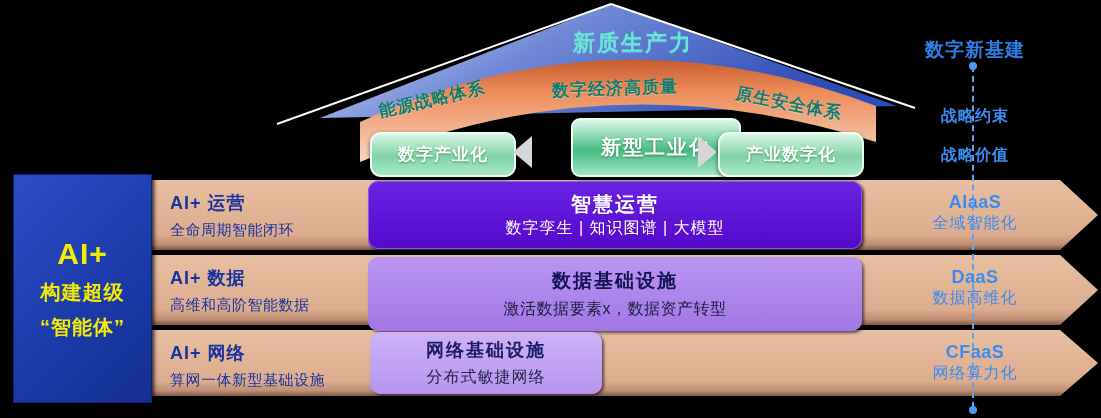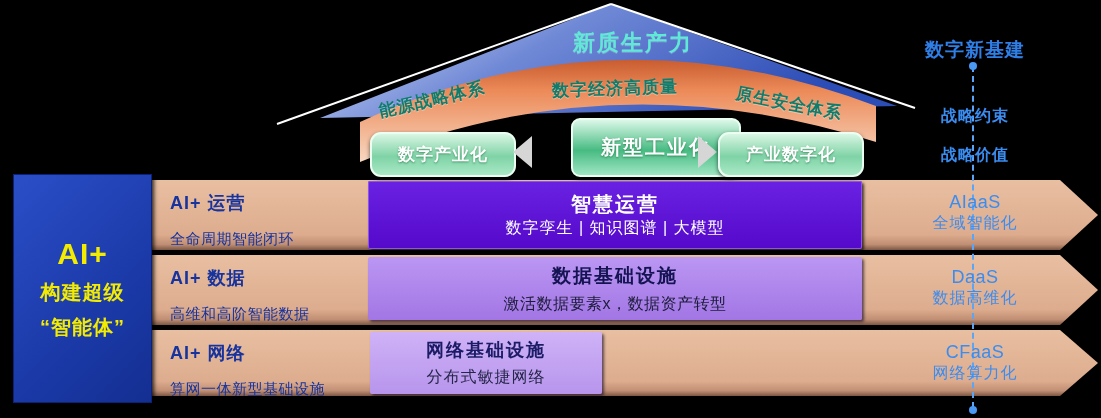--- a/index.html
+++ b/index.html
@@ -57,55 +57,55 @@
     background:linear-gradient(135deg,#2b4ec8 0%,#1b3aa8 60%,#142f92 100%);
     border:1px solid #0c2178;box-shadow:2px 2px 4px rgba(0,0,0,.8);
     display:flex;flex-direction:column;align-items:center;justify-content:center;
     color:#f4ec00;text-align:center;
   }
   .blue-panel .l1{font-size:30px;font-weight:bold;letter-spacing:1px;}
   .blue-panel .l2,.blue-panel .l3{font-size:20px;font-weight:bold;margin-top:8px;letter-spacing:1px;}
   
   .row-label{left:170px;width:200px;z-index:4;color:#16339e;}
   .row-label .t{font-size:18px;font-weight:bold;letter-spacing:1px;}
-  .row-label .s{font-size:15px;margin-top:15px;letter-spacing:.5px;}
+  .row-label .s{font-size:15px;margin-top:6px;letter-spacing:.5px;}
   .rl1{top:191px;} .rl2{top:266px;} .rl3{top:341px;}
   
   .ibox{
-    border-radius:2px;text-align:center;z-index:4;
+    border-radius:10px;text-align:center;z-index:4;
     display:flex;flex-direction:column;align-items:center;justify-content:center;
     box-shadow:2px 2px 3px rgba(20,10,40,.65);
   }
   .ibox .t{font-weight:bold;}
   .box-op{
     left:368px;top:181px;width:494px;height:68px;
     background:linear-gradient(180deg,#6a22e2 0%,#5509ca 100%);
     box-shadow:2px 2px 3px rgba(0,0,0,.7), inset 0 0 0 1px #8a55ee;
     color:#fff;
   }
   .box-op .t{font-size:20px;letter-spacing:2px;}
   .box-op .s{font-size:16px;letter-spacing:1px;}
   .box-data{
-    left:368px;top:257px;width:494px;height:63px;
+    left:368px;top:257px;width:494px;height:74px;
     background:linear-gradient(180deg,#bb96f3 0%,#a276e4 100%);
     color:#141452;
   }
   .box-data .t{font-size:19px;letter-spacing:2px;}
   .box-data .s{font-size:16px;margin-top:5px;color:#1c1c3a;letter-spacing:.5px;}
   .box-net{
     top:332px;width:232px;height:62px;
     background:linear-gradient(180deg,#cfb2f7 0%,#b795ec 100%);
     color:#1b1b66;
   }
   .box-net .t{font-size:18px;letter-spacing:2px;}
   .box-net .s{font-size:16px;margin-top:5px;color:#26264a;letter-spacing:1px;}
   .box-net1{left:370px;} .box-net2{left:628px;}
   
   .svc{left:895px;width:160px;text-align:center;z-index:6;color:#3a8cf0;}
-  .svc .t{font-size:18px;font-weight:normal;letter-spacing:.5px;}
+  .svc .t{font-size:18px;font-weight:bold;letter-spacing:.5px;}
   .svc .s{font-size:16px;letter-spacing:1px;}
   .svc1{top:192px;} .svc2{top:267px;} .svc3{top:342px;}
   
   .r-title{
     left:905px;top:37px;width:140px;text-align:center;z-index:6;
     font-size:19px;font-weight:bold;color:#2f7fe6;letter-spacing:1px;
   }
   .r-note{
     left:913px;width:124px;text-align:center;z-index:6;
     font-size:16px;font-weight:bold;color:#3a8cf0;letter-spacing:1px;

